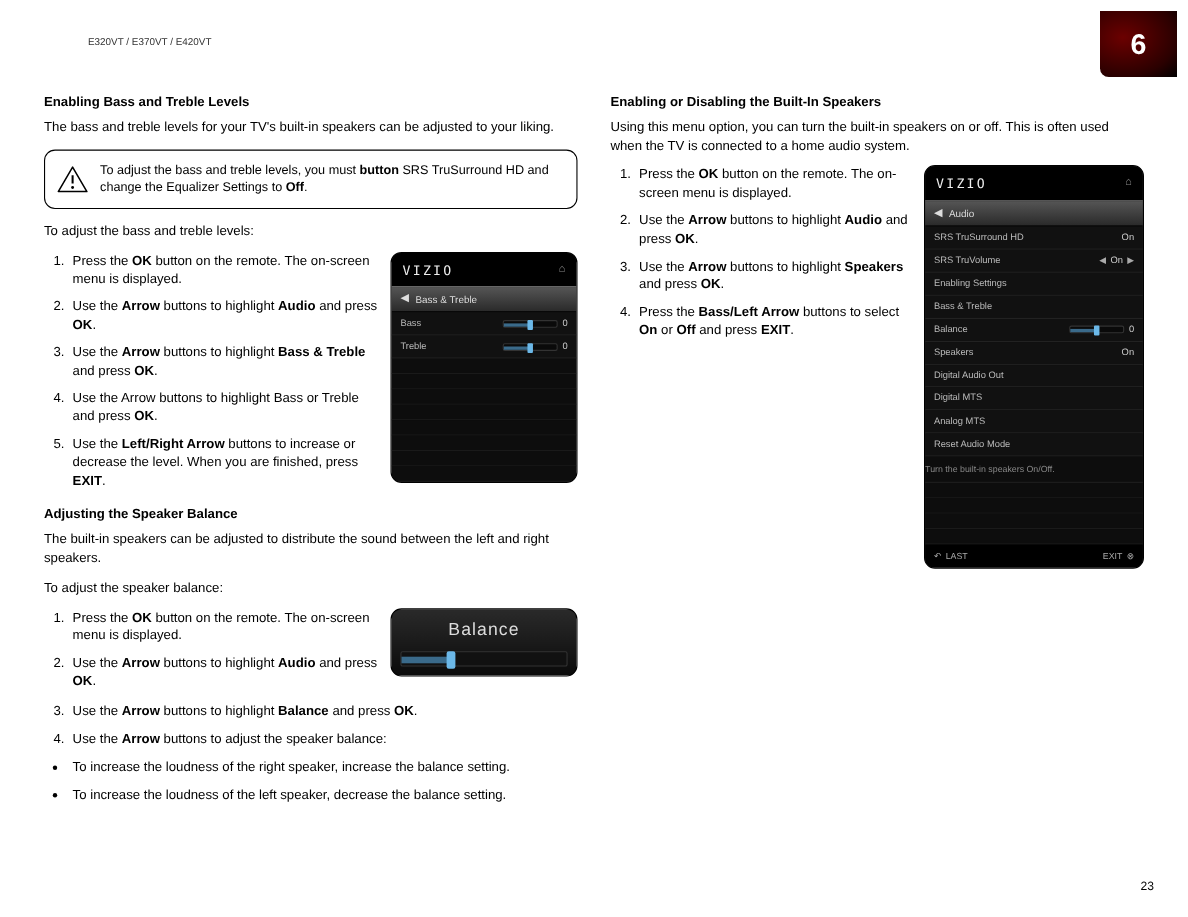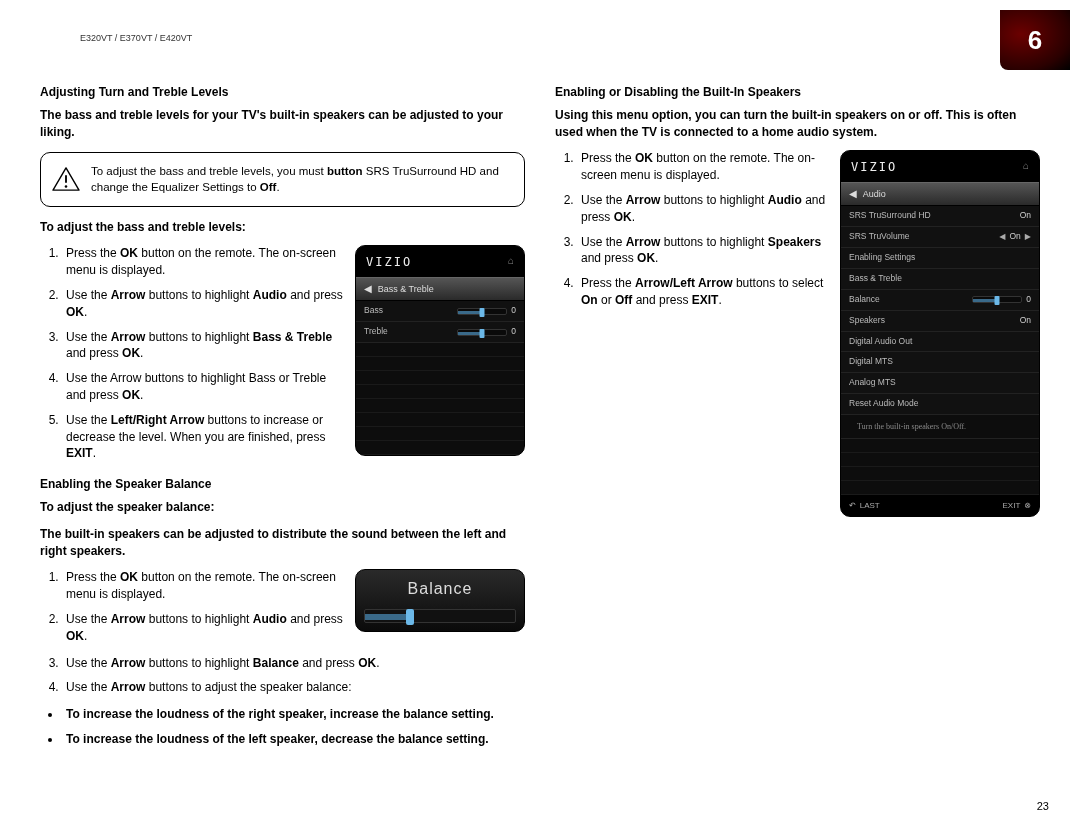--- a/index.html
+++ b/index.html
@@ -45,28 +45,28 @@
   .col {
     flex: 1;
     padding-top: 50px;
   }
   h4 {
     font-size: 12px;
     font-weight: bold;
     margin-bottom: 6px;
     margin-top: 4px;
   }
-  p { margin-bottom: 10px; font-weight: bold; }
+  p { margin-bottom: 10px; }
   ol {
     margin-left: 22px;
     margin-bottom: 10px;
   }
   ol li { margin-bottom: 8px; padding-left: 4px; }
   ul { margin-left: 22px; margin-bottom: 10px; list-style-type: disc; }
-  ul li { margin-bottom: 8px; padding-left: 4px; font-weight: bold; }
+  ul li { margin-bottom: 8px; padding-left: 4px; }
   b { font-weight: bold; }
   .warning-box {
     border: 1px solid #000;
     border-radius: 10px;
     padding: 10px 12px 10px 50px;
     margin: 12px 0;
     position: relative;
     font-size: 11.5px;
   }
   .warning-icon {
@@ -142,26 +142,25 @@
     border-radius: 1px;
   }
   .slider .track {
     position: absolute;
     left: 0; top: 2px;
     height: 3px;
     width: 50%;
     background: #3a6a8a;
   }
   .tv-note {
-    padding: 6px 16px;
+    padding: 6px 0;
     font-size: 8px;
     color: #888;
     border-bottom: 1px solid #222;
     background: #0d0d0d;
-    font-family: Liberation Serif, serif;
   }
   .tv-empty { height: 14px; border-bottom: 1px solid #1a1a1a; background: #0d0d0d; }
   .tv-footer {
     display: flex;
     justify-content: space-between;
     padding: 5px 8px;
     background: #000;
     font-size: 8px;
     color: #aaa;
   }
@@ -214,21 +213,21 @@
 
 <div class="header-model">E320VT / E370VT / E420VT</div>
 
 <div class="chapter-badge">
   <span>6</span>
 </div>
 
 <div class="page">
 
   <div class="col">
-    <h4>Adjusting Turn and Treble Levels</h4>
+    <h4>Enabling Bass and Treble Levels</h4>
     <p>The bass and treble levels for your TV's built-in speakers can be adjusted to your liking.</p>
 
     <div class="warning-box">
       <svg class="warning-icon" viewBox="0 0 32 28">
         <path d="M16 2 L30 26 L2 26 Z" fill="none" stroke="#000" stroke-width="1.5" stroke-linejoin="round"></path>
         <line x1="16" y1="10" x2="16" y2="18" stroke="#000" stroke-width="2"></line>
         <circle cx="16" cy="22" r="1.4" fill="#000"></circle>
       </svg>
       <span>
         <span>To adjust the bass and treble levels, you must </span><b>button</b><span> SRS TruSurround HD and change the Equalizer Settings to </span><b>Off</b><span>.</span>
@@ -277,23 +276,23 @@
           <div class="tv-empty"></div>
           <div class="tv-empty"></div>
         <div class="tv-empty"></div>
           <div class="tv-empty"></div>
           <div class="tv-empty"></div>
         <div class="tv-empty"></div>
           <div class="tv-empty"></div>
       </div>
     </div>
 
-    <h4>Enabling the Speaker Balance</h4>
+    <h4>Adjusting the Speaker Balance</h4>
+    <p>The built-in speakers can be adjusted to distribute the sound between the left and right speakers.</p>
     <p>To adjust the speaker balance:</p>
-    <p>The built-in speakers can be adjusted to distribute the sound between the left and right speakers.</p>
 
     <div class="split-row">
       <div class="text">
         <ol id="steps-left-2a" start="1">
             <li>Press the <b>OK</b> button on the remote. The on-screen menu is displayed.</li>
             <li>Use the <b>Arrow</b> buttons to highlight <b>Audio</b> and press <b>OK</b>.</li>
           </ol>
       </div>
       <div class="balance-panel">
         <div class="title">Balance</div>
@@ -317,21 +316,21 @@
   <div class="col">
     <h4>Enabling or Disabling the Built-In Speakers</h4>
     <p>Using this menu option, you can turn the built-in speakers on or off. This is often used when the TV is connected to a home audio system.</p>
 
     <div class="split-row">
       <div class="text">
         <ol id="steps-right">
             <li>Press the <b>OK</b> button on the remote. The on-screen menu is displayed.</li>
             <li>Use the <b>Arrow</b> buttons to highlight <b>Audio</b> and press <b>OK</b>.</li>
             <li>Use the <b>Arrow</b> buttons to highlight <b>Speakers</b> and press <b>OK</b>.</li>
-            <li>Press the <b>Arrow/Left Arrow</b> buttons to select <b>On</b> or <b>Off</b> and press <b>EXIT</b>.</li>
+            <li>Press the <b>Bass/Left Arrow</b> buttons to select <b>On</b> or <b>Off</b> and press <b>EXIT</b>.</li>
           </ol>
       </div>
 
       <div class="tv-menu large">
         <div class="tv-header">
           <span class="tv-logo">VIZIO</span>
           <span class="tv-home">⌂</span>
         </div>
         <div class="tv-crumb">
           <span class="arrow">◀</span>

